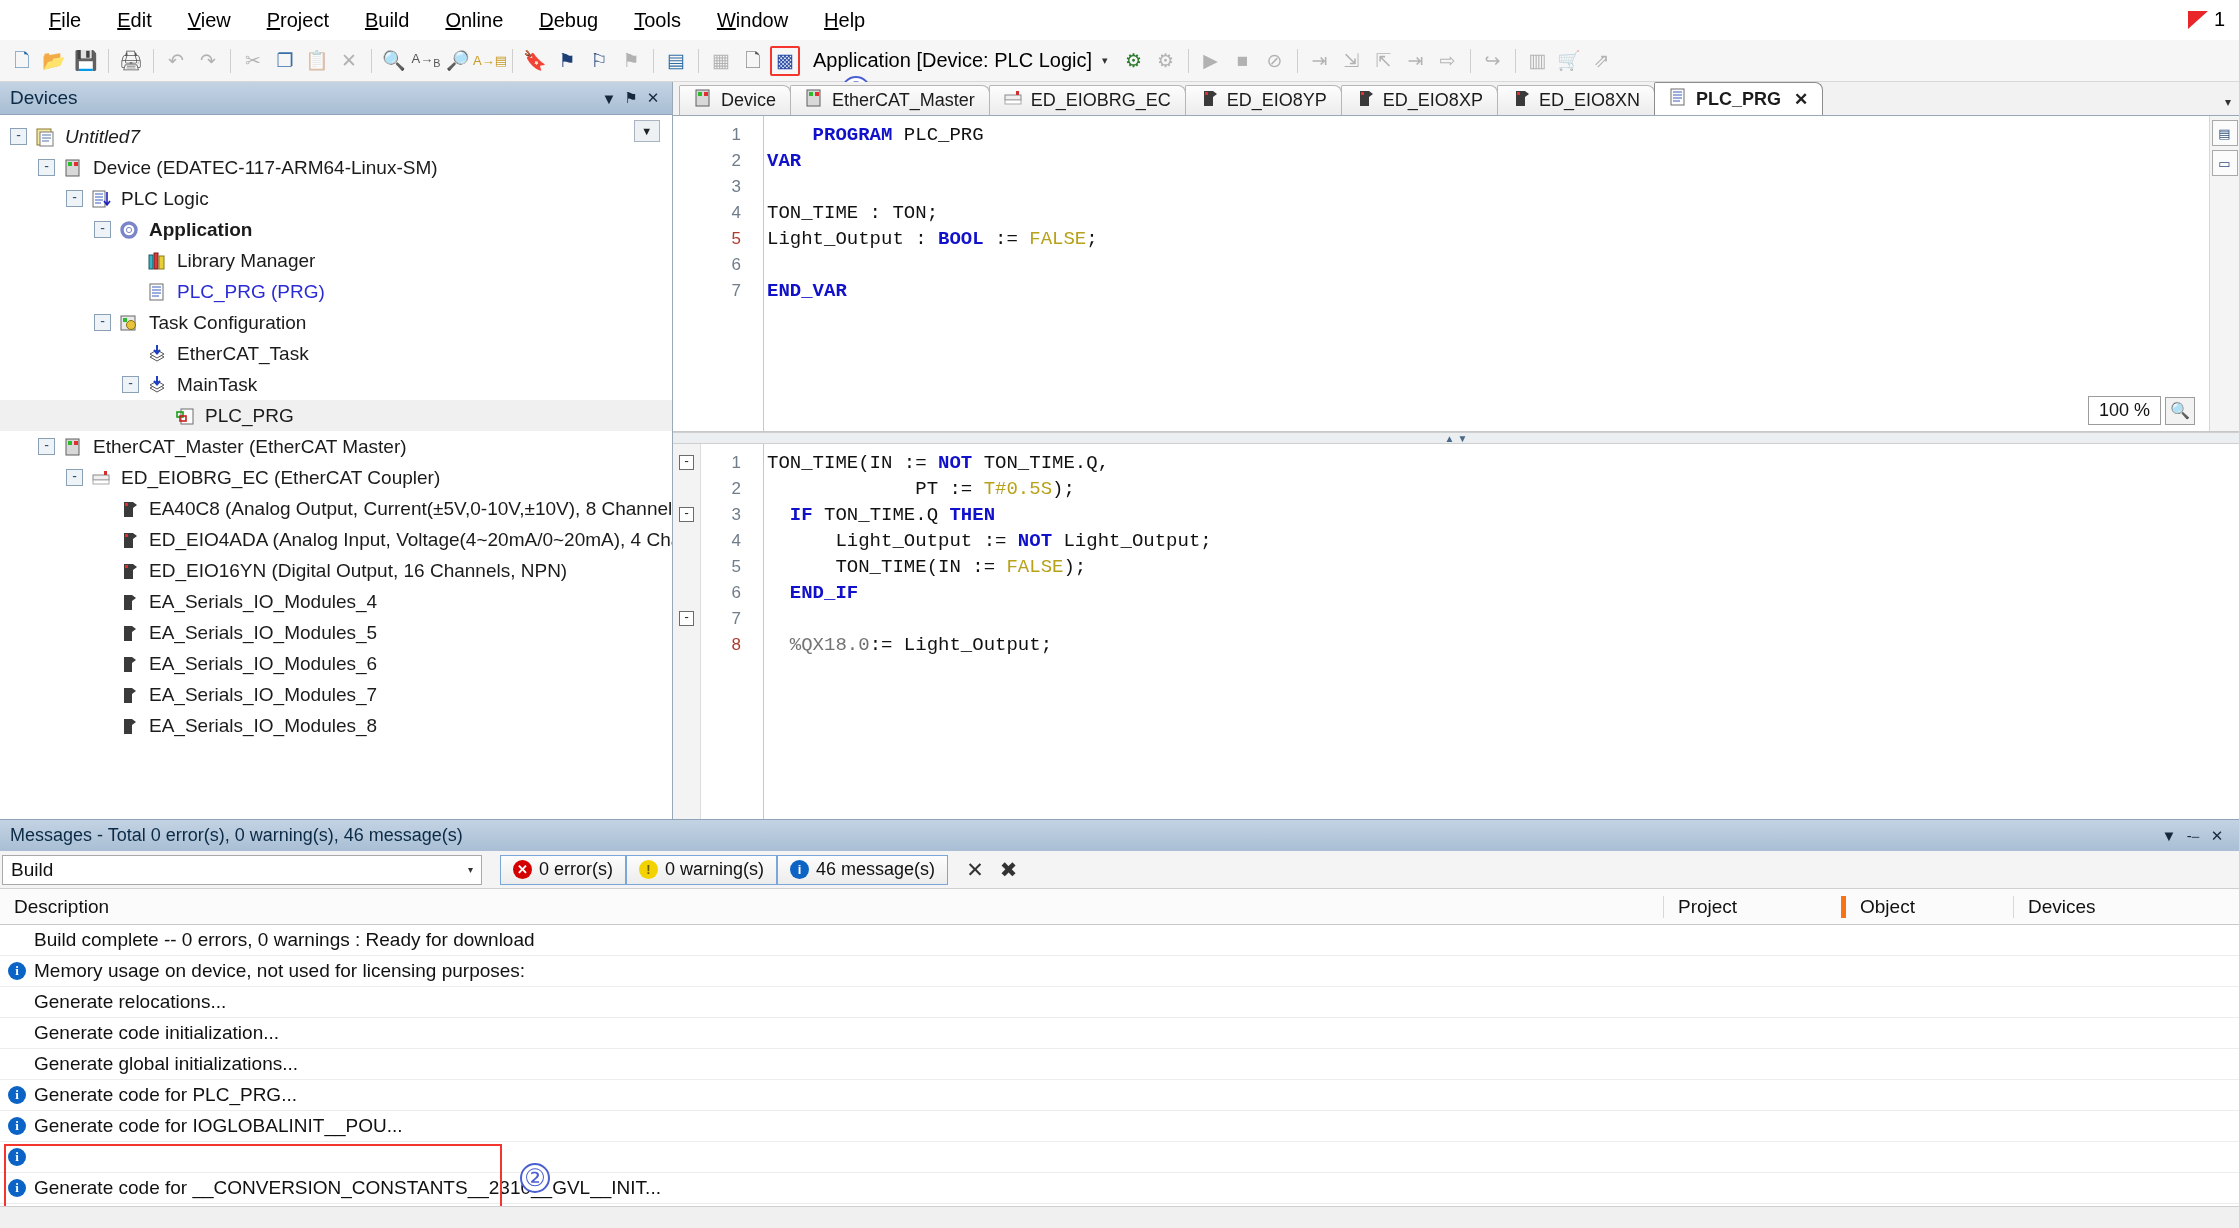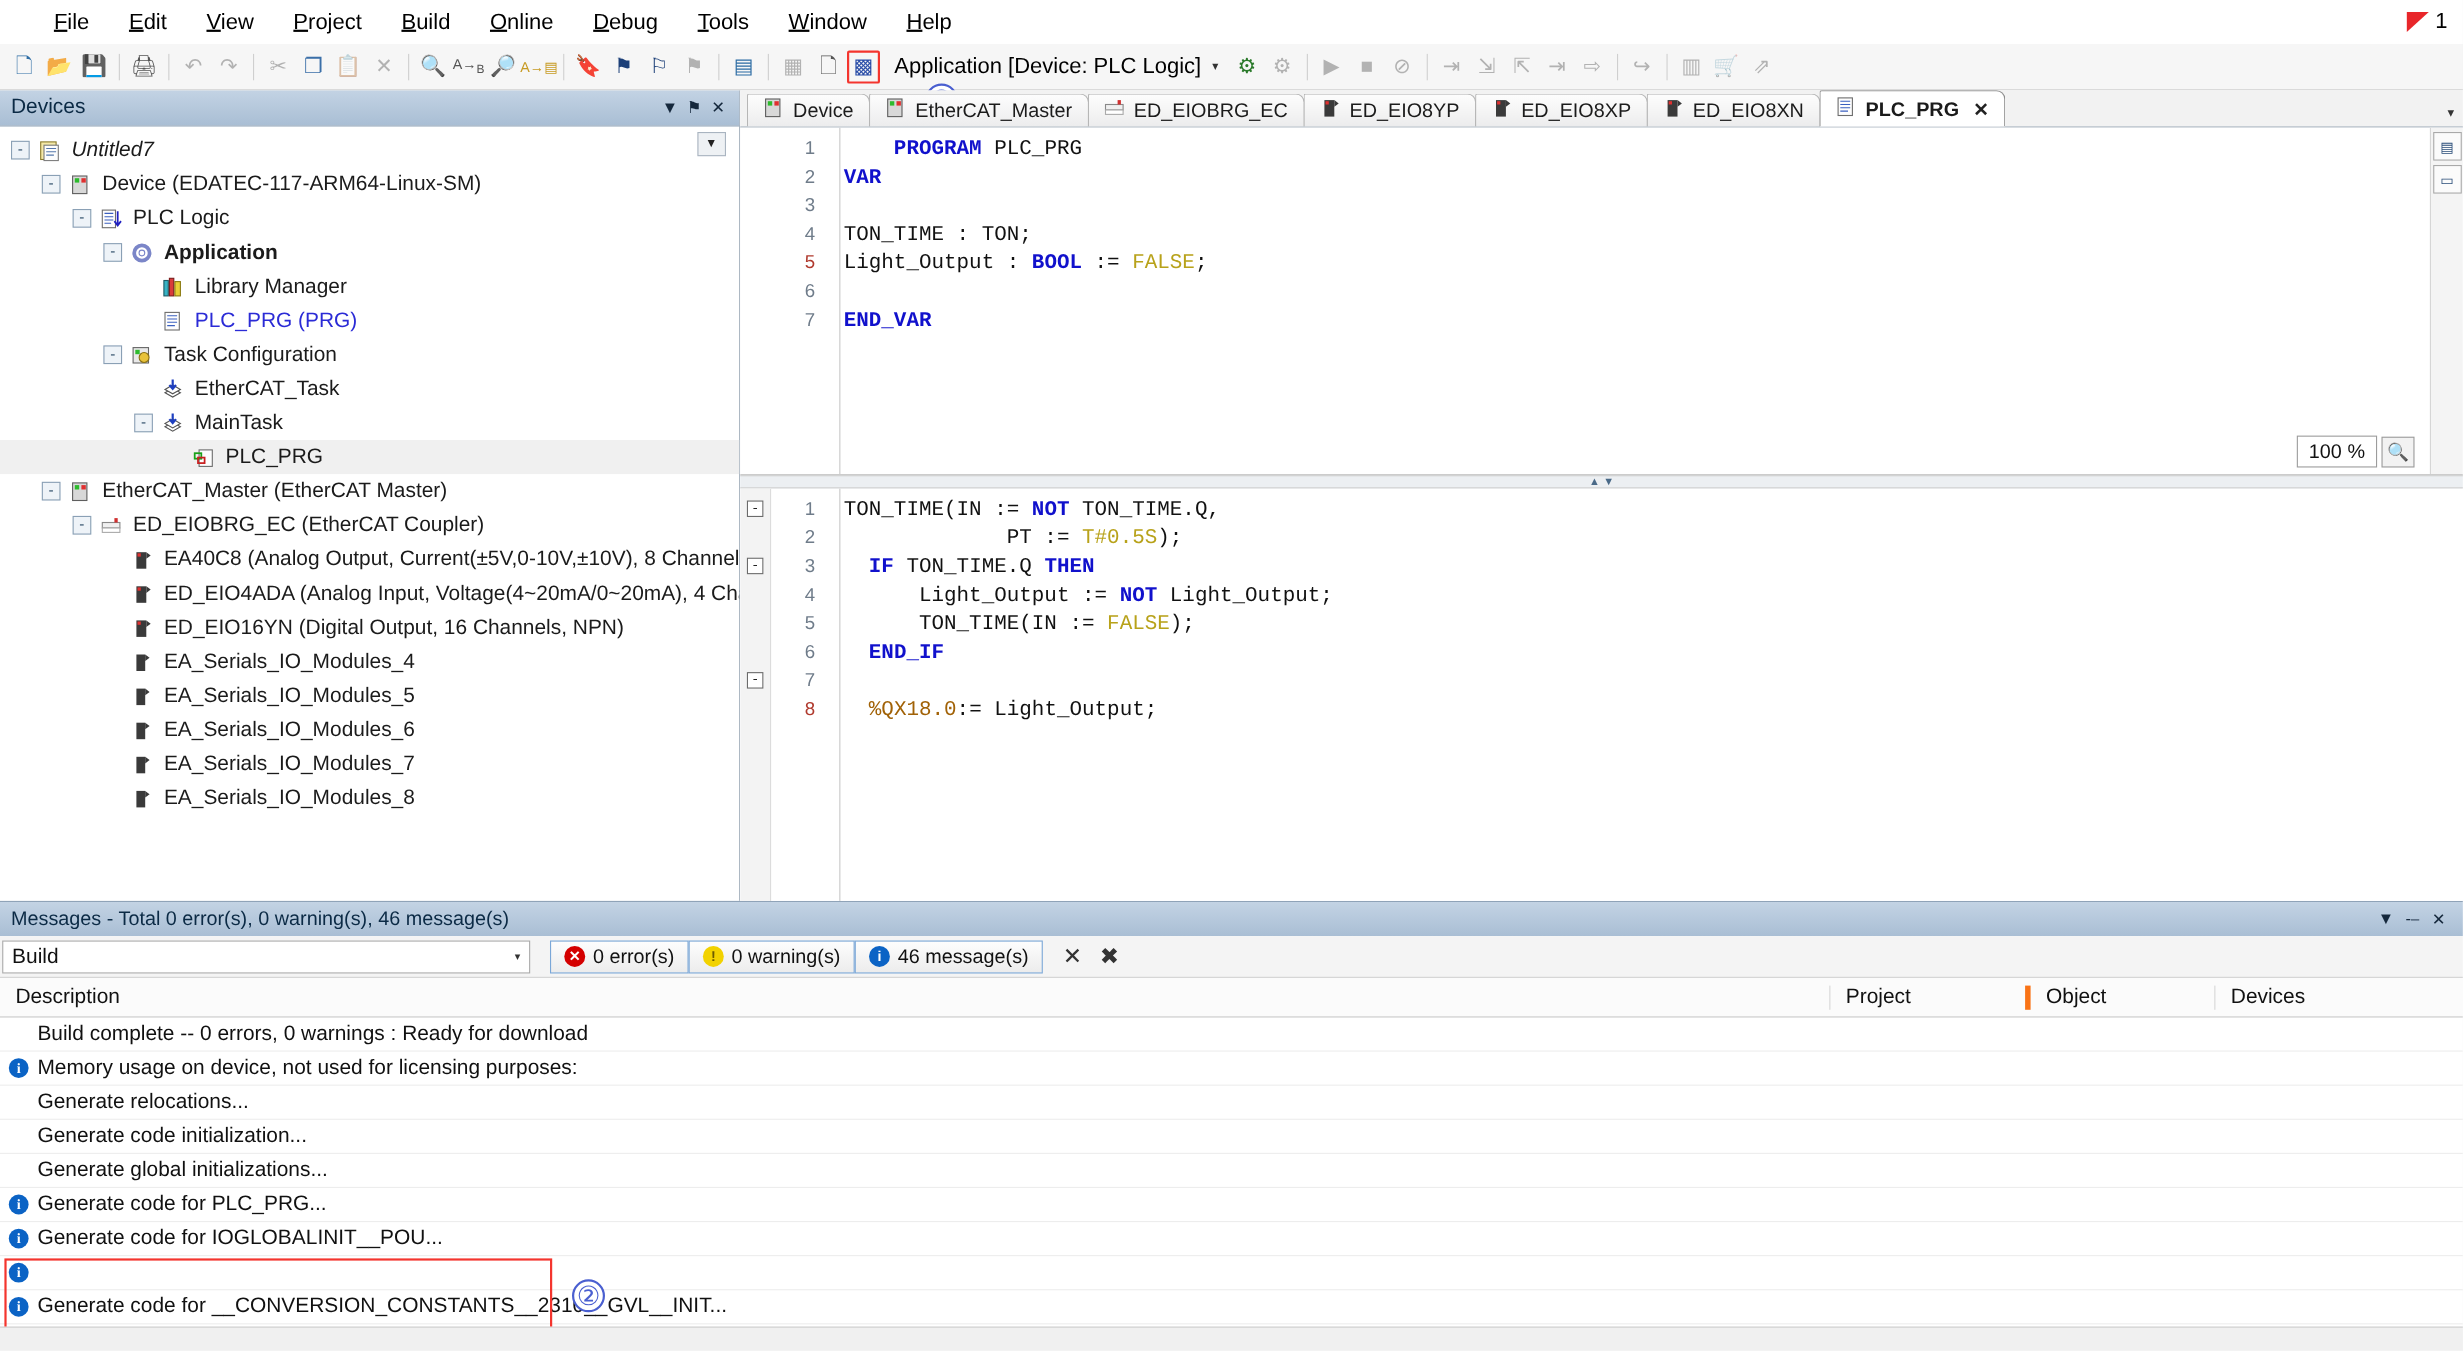--- a/index.html
+++ b/index.html
@@ -81,21 +81,21 @@
   .decl { height:316px; border-bottom:1px solid #c7c7c7; position:relative; overflow:hidden; }
   .impl { flex:1; position:relative; overflow:hidden; }
   .gutter-fold { position:absolute; left:0; top:0; bottom:0; width:28px; background:#f3f3f3; border-right:1px solid #dcdcdc; }
   .lines { position:absolute; top:0; left:0; right:0; bottom:0; padding-top:6px; }
   .cline { height:26px; display:flex; align-items:center; font-family:"Liberation Mono", monospace; font-size:19px; white-space:pre; }
   .ln { width:80px; text-align:right; padding-right:12px; color:#6f7c8a; font-size:17px; font-family:"Liberation Sans", sans-serif; flex:none; }
   .ln.red { color:#b03a2e; }
   .sep-bar { position:absolute; left:90px; top:0; bottom:0; width:1px; background:#c8c8c8; }
   .kw  { color:#1111cc; font-weight:bold; }
   .lit { color:#b8a21a; }
-  .addr{ color:#a16207; }
+  .addr{ color:#737373; }
   .plain { color:#111; }
   .fold { position:absolute; left:6px; width:15px; height:15px; border:1px solid #6b6b6b; background:#fff;
           color:#222; font-size:12px; line-height:12px; text-align:center; }
   .zoombox {
     position:absolute; right:44px; bottom:6px; display:flex; align-items:center; gap:4px;
   }
   .zoomval { border:1px solid #9c9c9c; background:#fff; padding:3px 10px; font-size:18px; color:#111; }
   .zoomic { border:1px solid #9c9c9c; background:#f2f2f2; width:30px; height:28px; display:flex; align-items:center; justify-content:center; font-size:16px; }
   .splitter { height:12px; background:#eceff2; border-top:1px solid #cfcfcf; border-bottom:1px solid #cfcfcf;
               display:flex; align-items:center; justify-content:center; gap:3px; }

